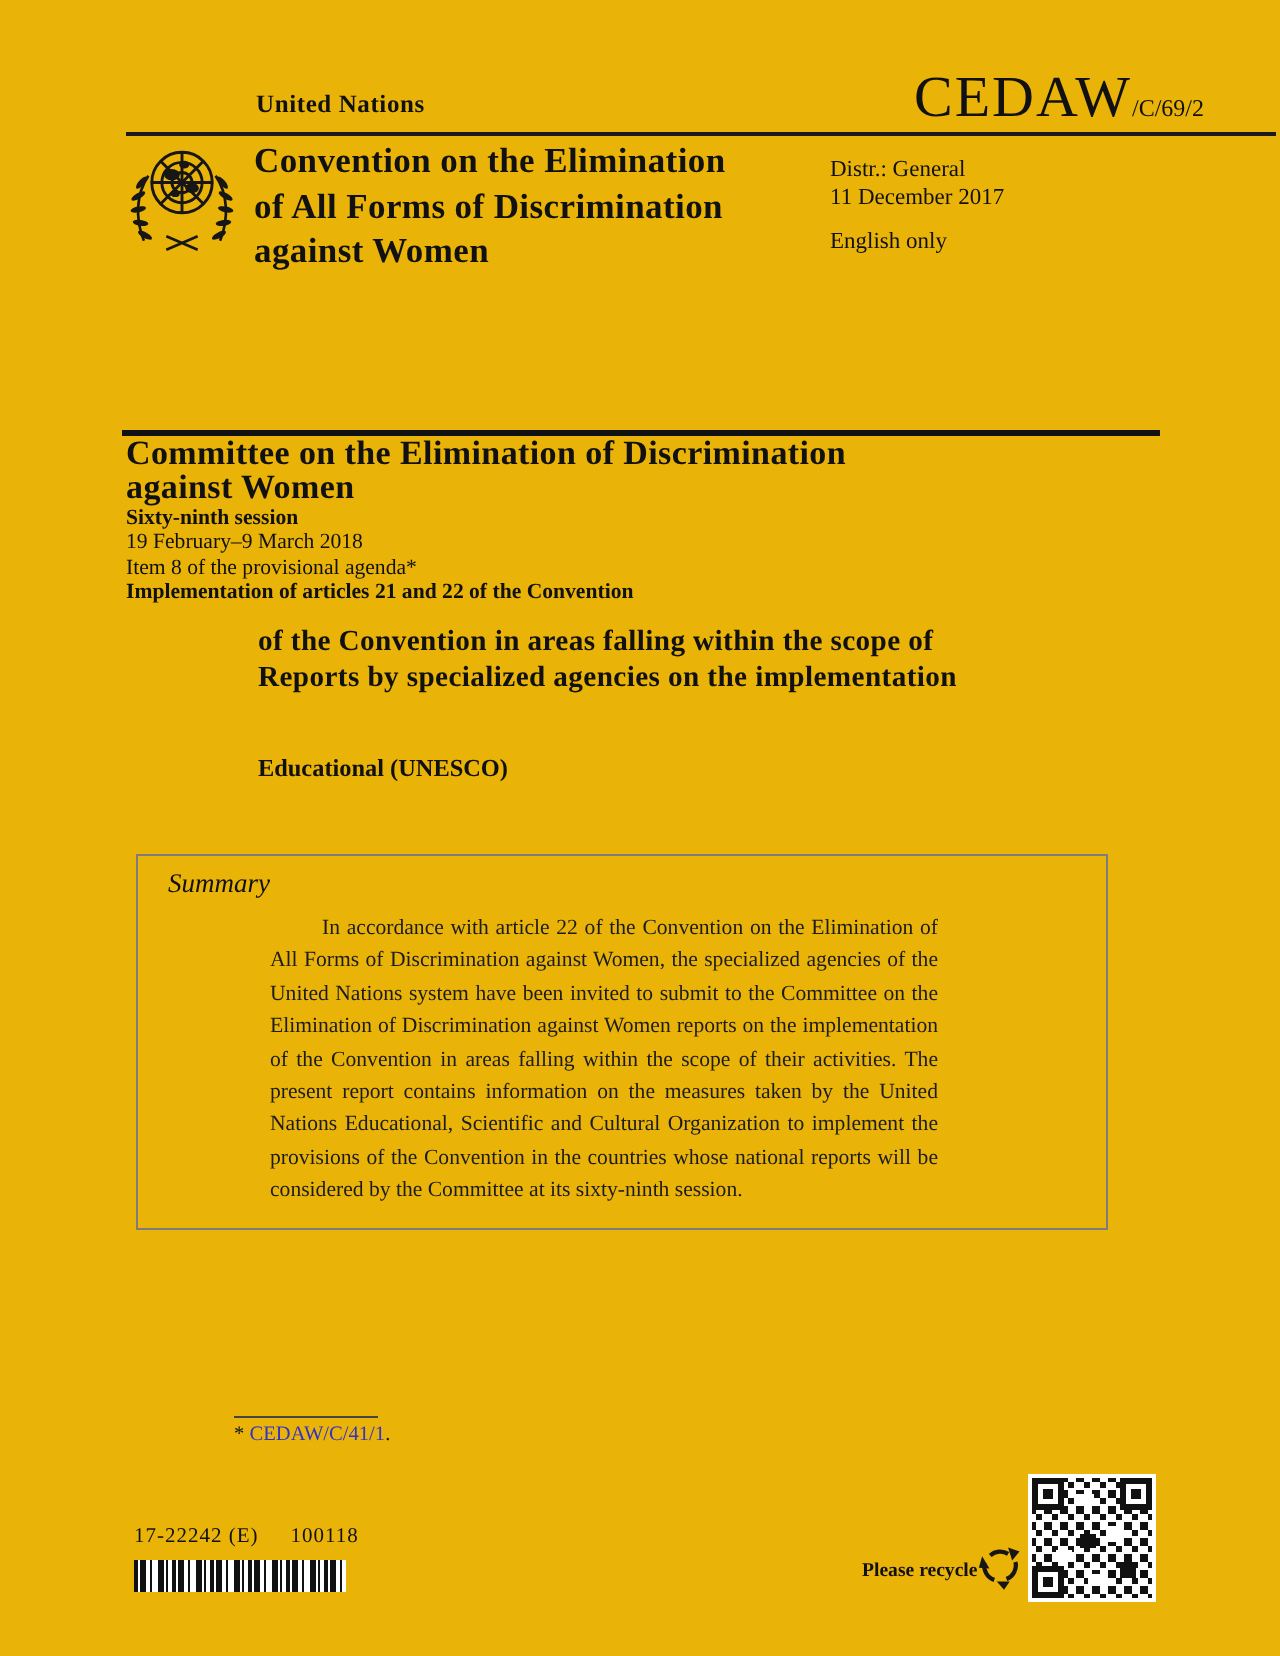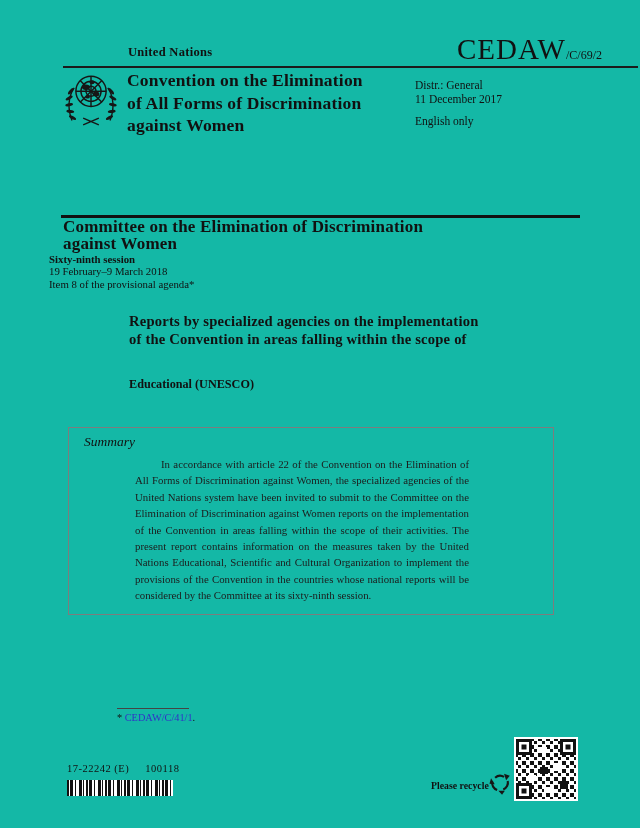--- a/index.html
+++ b/index.html
@@ -1,33 +1,33 @@
 <!DOCTYPE html>
 <html><head>
 <meta charset="utf-8">
 <style>
   html,body{margin:0;padding:0;background:#ffffff;}
-  .page{position:relative;width:640px;height:828px;background:#14b8a6;overflow:hidden;
+  .page{position:relative;width:640px;height:828px;background:#eab308;overflow:hidden;
         font-family:"Liberation Serif","DejaVu Serif",serif;color:#111;}
   .abs{position:absolute;}
 
   #org-name{left:128px;top:45px;font-size:12.5px;font-weight:bold;letter-spacing:.3px;}
   #doc-symbol{right:38px;top:33px;display:flex;align-items:baseline;}
   .sym-main{font-size:29px;letter-spacing:1px;}
   .sym-suffix{font-size:12px;}
   #header-rule{left:63px;top:66px;width:575px;height:2px;background:#1b1b1b;}
 
   #emblem{left:63px;top:66px;width:56px;height:64px;}
   #conv-title{left:127px;top:69px;font-size:17.5px;font-weight:bold;line-height:22.5px;letter-spacing:.2px;}
   #distr{left:415px;top:79px;font-size:11.5px;line-height:13.5px;}
   #lang{left:415px;top:115px;font-size:11.5px;}
 
   #thick-rule{left:61px;top:215px;width:519px;height:3px;background:#111;}
   #committee{left:63px;top:219px;font-size:17px;font-weight:bold;line-height:16.5px;letter-spacing:.2px;}
-  #session-sub{left:49px;top:253px;font-size:10.8px;line-height:12.4px;}
+  #session-sub{left:63px;top:253px;font-size:10.8px;line-height:12.4px;}
   .b{font-weight:bold;}
 
   #report-title{left:129px;top:313px;font-size:14.6px;font-weight:bold;line-height:17.6px;letter-spacing:.2px;}
   #report-subtitle{left:129px;top:377px;font-size:12.2px;font-weight:bold;line-height:14.4px;}
 
   #summary-box{left:68px;top:427px;width:486px;min-height:152px;border:1px solid #7d7d7d;box-sizing:border-box;}
   #summary-heading{position:absolute;left:15px;top:6px;font-style:italic;font-size:13.5px;}
   #summary-body{margin:28px 84px 10px 66px;font-size:10.8px;line-height:16.4px;
                 text-align:justify;text-indent:26px;color:#1c1c1c;}
 
@@ -106,25 +106,26 @@
 
   <div class="abs" id="thick-rule"></div>
   <div class="abs" id="committee">
     <div>Committee on the Elimination of Discrimination</div>
     <div>against Women</div>
   </div>
   <div class="abs" id="session-sub">
     <div class="b">Sixty-ninth session</div>
     <div>19 February–9 March 2018</div>
     <div>Item 8 of the provisional agenda*</div>
+    <div class="b">Implementation of articles 21 and 22 of the Convention</div>
   </div>
 
   <div class="abs" id="report-title">
+    <div>of the Convention in areas falling within the scope of</div>
     <div>Reports by specialized agencies on the implementation</div>
-    <div>of the Convention in areas falling within the scope of</div>
   </div>
   <div class="abs" id="report-subtitle">
     <div>Educational (UNESCO)</div>
   </div>
 
   <div class="abs" id="summary-box">
     <div id="summary-heading">Summary</div>
     <div id="summary-body">In accordance with article 22 of the Convention on the Elimination of All Forms of Discrimination against Women, the specialized agencies of the United Nations system have been invited to submit to the Committee on the Elimination of Discrimination against Women reports on the implementation of the Convention in areas falling within the scope of their activities. The present report contains information on the measures taken by the United Nations Educational, Scientific and Cultural Organization to implement the provisions of the Convention in the countries whose national reports will be considered by the Committee at its sixty-ninth session.</div>
   </div>
 

